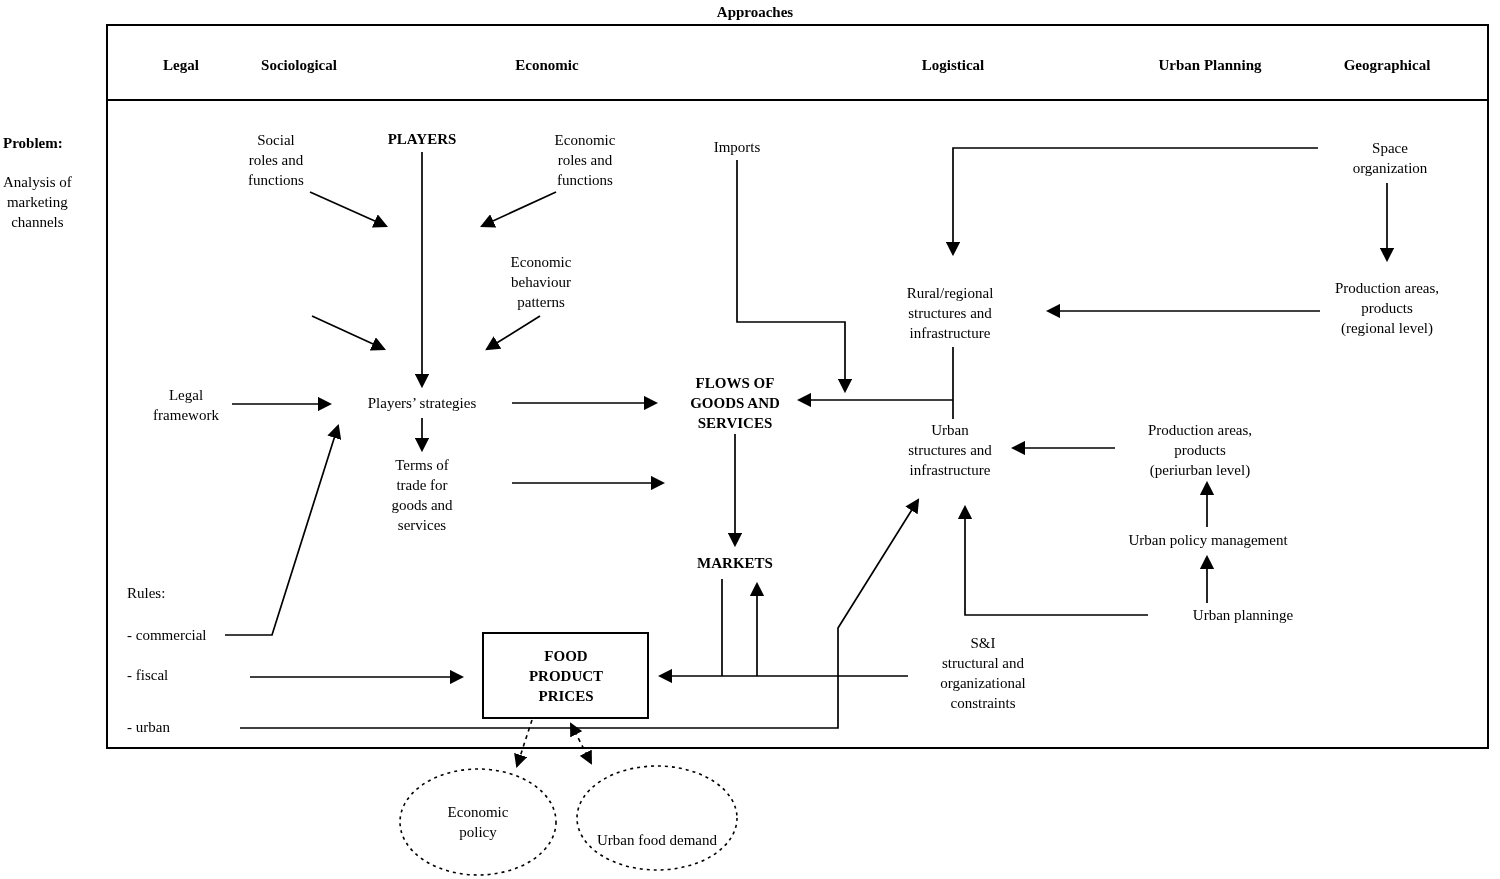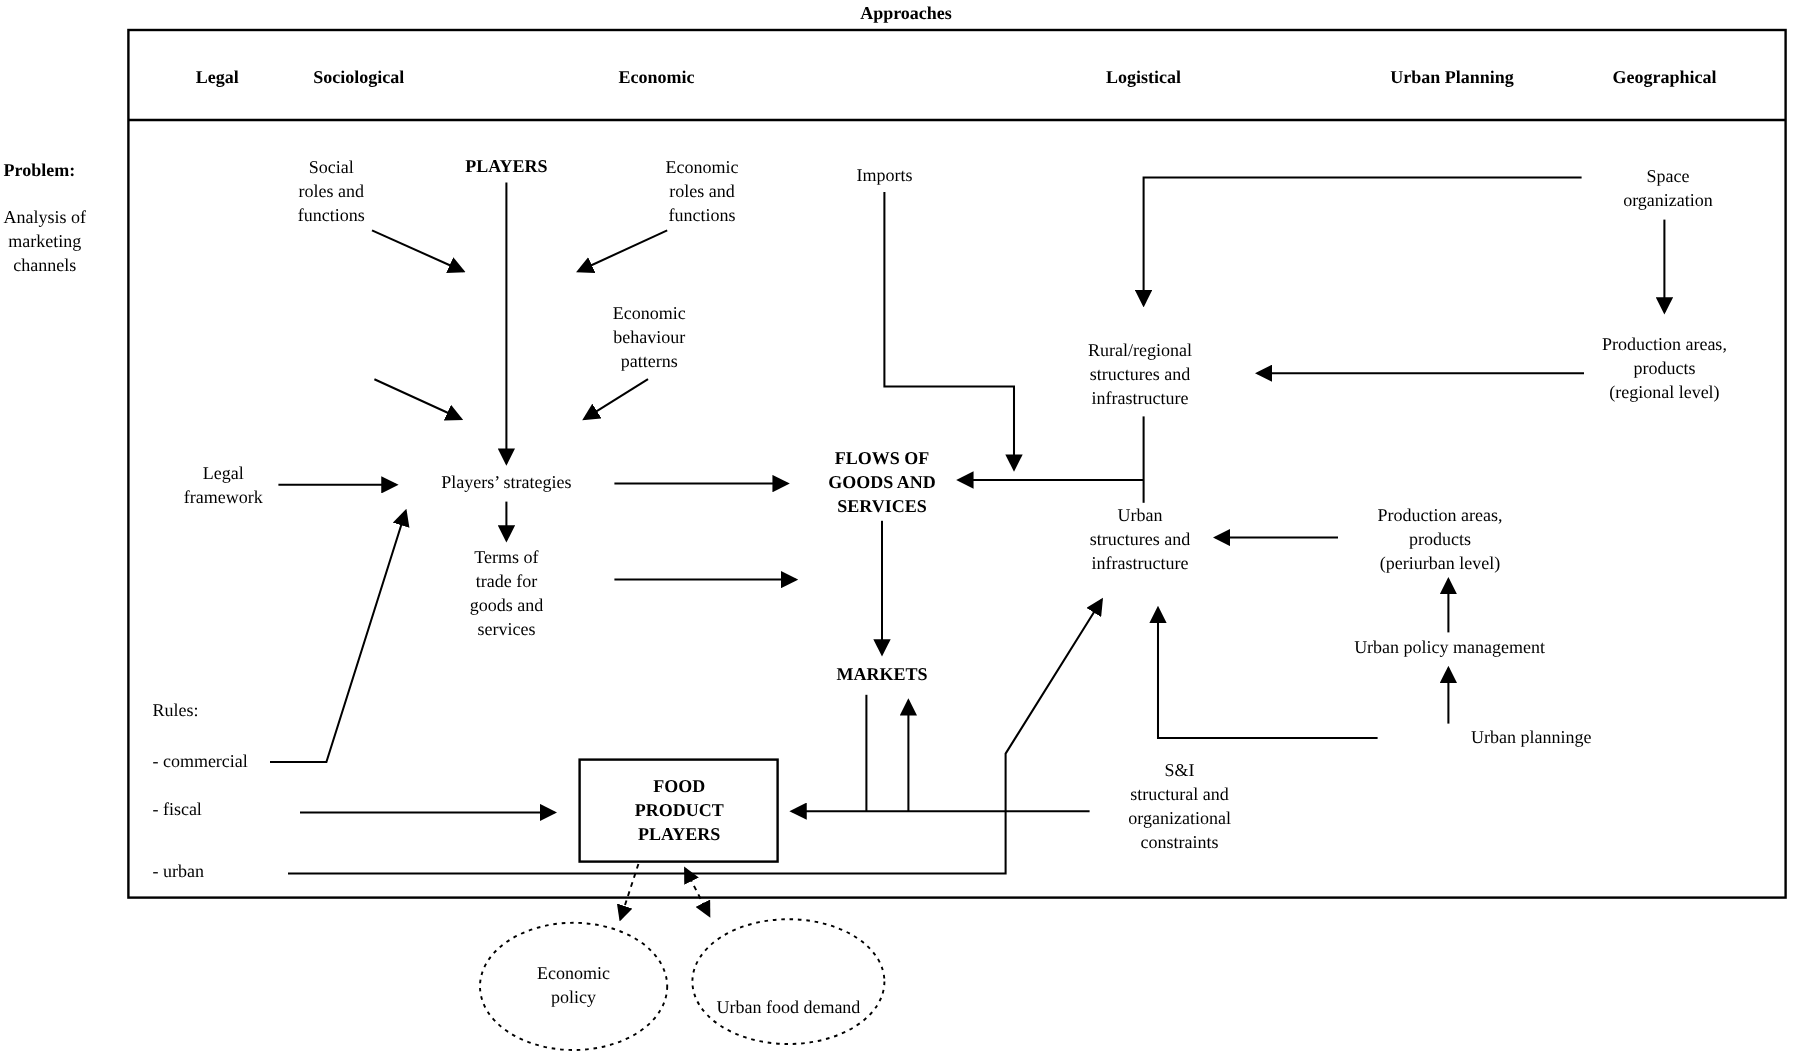--- a/index.html
+++ b/index.html
@@ -108,37 +108,37 @@
   <div class="label left" style="left:127px; top:675px">- fiscal</div>
   <div class="label left" style="left:127px; top:727px">- urban</div>
 
   <div class="label" style="left:737px; top:147px">Imports</div>
   <div class="label bold" style="left:735px; top:403px">FLOWS OF
 GOODS AND
 SERVICES</div>
   <div class="label bold" style="left:735px; top:563px">MARKETS</div>
   <div class="label bold" style="left:566px; top:676px">FOOD
 PRODUCT
-PLAYERS</div>
+PRICES</div>
   <div class="label" style="left:983px; top:673px">S&amp;I
 structural and
 organizational
 constraints</div>
 
   <div class="label" style="left:950px; top:313px">Rural/regional
 structures and
 infrastructure</div>
   <div class="label" style="left:950px; top:450px">Urban
 structures and
 infrastructure</div>
   <div class="label" style="left:1200px; top:450px">Production areas,
 products
 (periurban level)</div>
   <div class="label" style="left:1208px; top:540px">Urban policy management</div>
-  <div class="label" style="left:1276px; top:615px">Urban planninge</div>
+  <div class="label" style="left:1243px; top:615px">Urban planninge</div>
   <div class="label" style="left:1390px; top:158px">Space
 organization</div>
   <div class="label" style="left:1387px; top:308px">Production areas,
 products
 (regional level)</div>
 
   <div class="label" style="left:478px; top:822px">Economic
 policy</div>
   <div class="label" style="left:657px; top:840px">Urban food demand</div>
 

